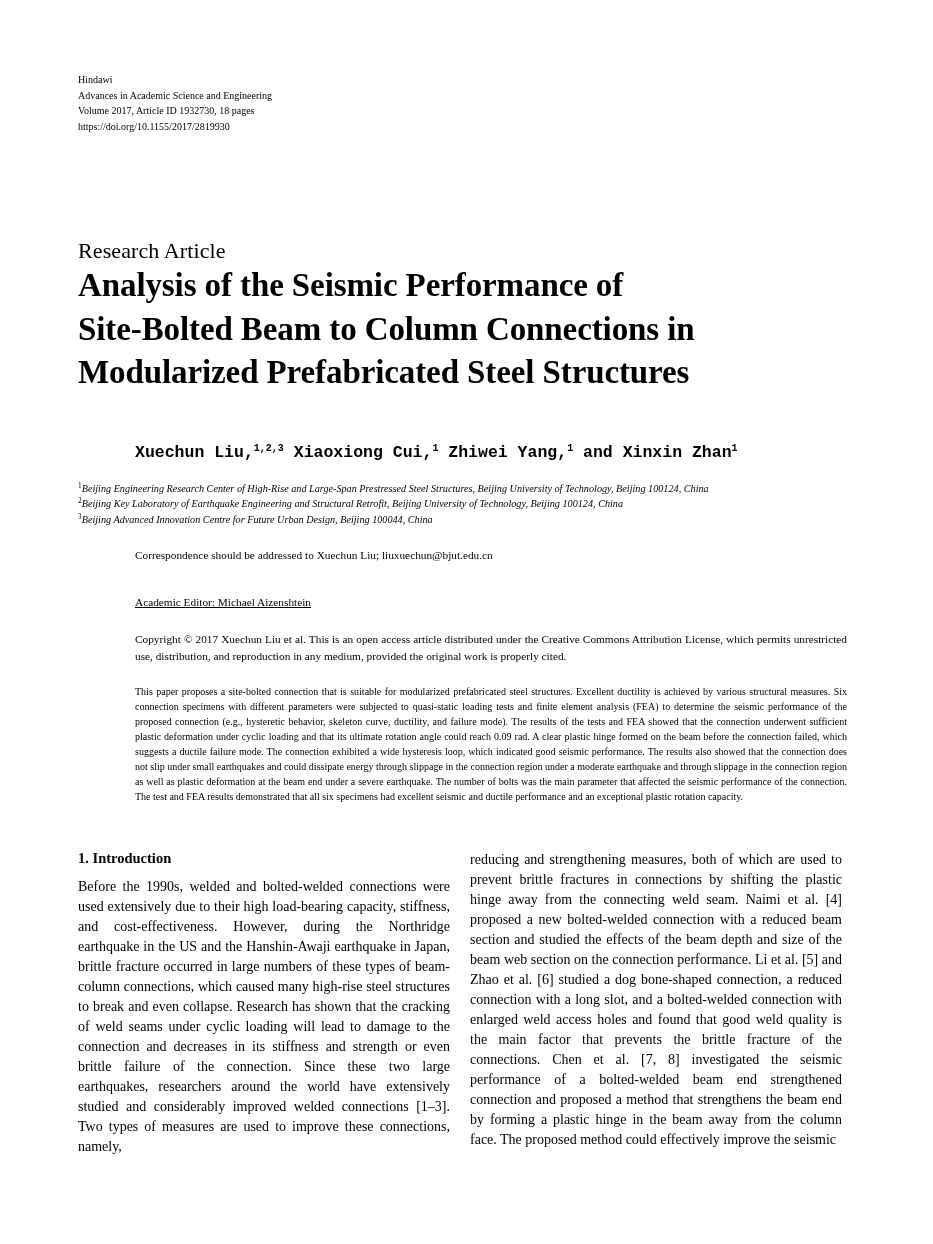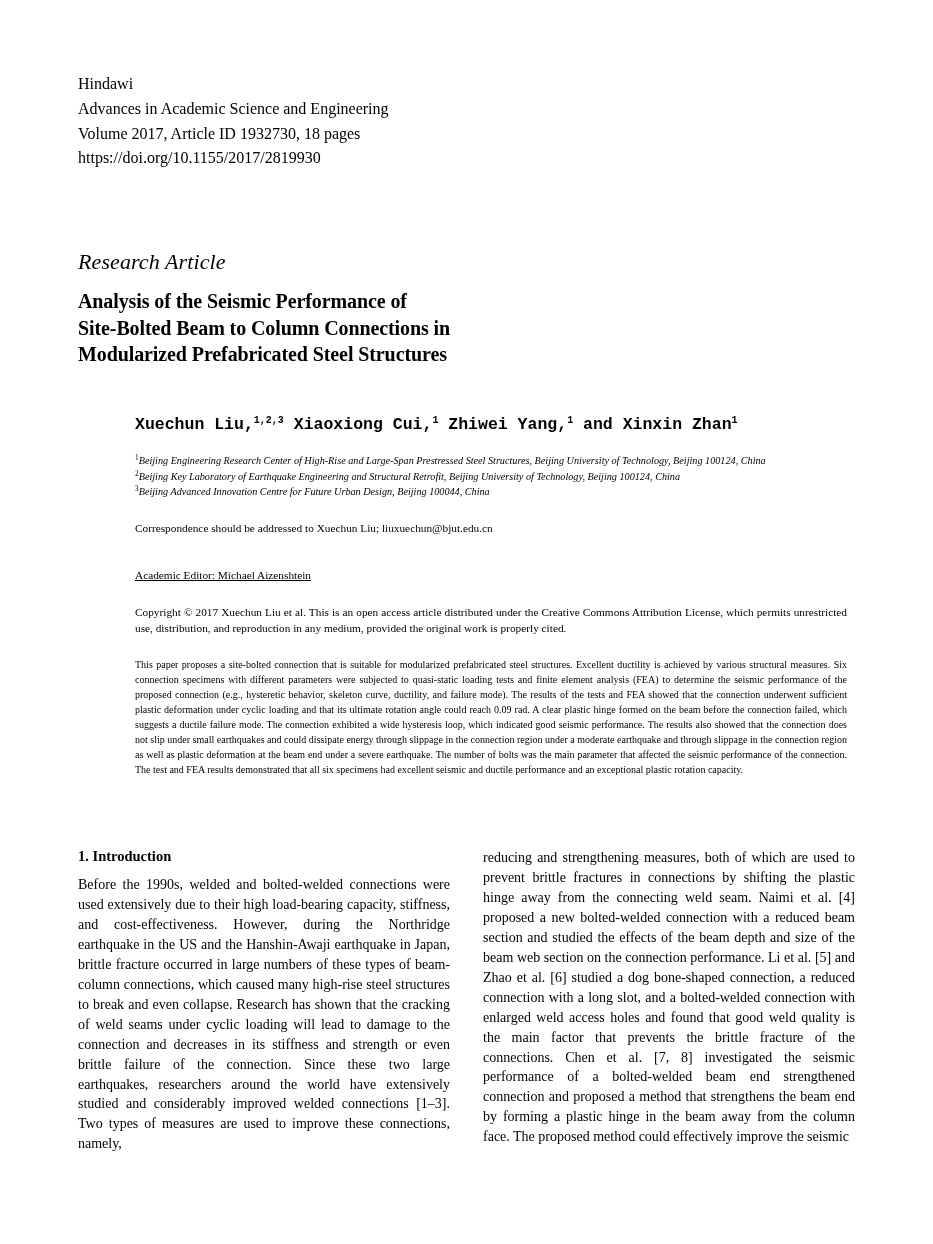--- a/index.html
+++ b/index.html
@@ -24,39 +24,37 @@
   }
   .content {
     position: absolute;
     left: 78px;
     top: 72px;
     width: 778px;
   }
 
   
   .pub-block {
-    font-size: 16px;
+    font-size: 10px;
     line-height: 1.55;
     color: #000;
   }
   .pub-block div { white-space: nowrap; }
 
   
   .article-type {
-    margin-top: 78px;
+    margin-top: 104px;
     font-size: 22px;
-    font-style: italic;
     font-weight: normal;
     letter-spacing: 0.1px;
   }
 
   
   .title {
-    margin-top: 13px;
-    font-size: 20px;
+    font-size: 33px;
     font-weight: bold;
     line-height: 1.32;
     letter-spacing: -0.1px;
   }
 
   
   .authors {
     margin-top: 46px;
     margin-left: 57px;
     font-size: 16.5px;
@@ -65,21 +63,20 @@
     font-family: Liberation Mono, monospace;
   }
   .authors sup {
     font-size: 10px;
     font-weight: bold;
     vertical-align: super;
   }
 
   .affiliations {
     margin-top: 17px;
-    margin-left: 57px;
     font-size: 10.2px;
     font-style: italic;
     line-height: 1.48;
     width: 715px;
   }
   .affiliations .aff {
     margin-bottom: 0px;
   }
   .affiliations sup {
     font-size: 7.3px;
@@ -111,23 +108,23 @@
     margin-top: 20px;
     margin-left: 57px;
     width: 712px;
     font-size: 10px;
     line-height: 1.5;
     text-align: justify;
   }
 
   
   .body-columns {
-    margin-top: 71px;
+    margin-top: 46px;
     display: flex;
-    gap: 33px;
+    gap: 20px;
     width: 778px;
   }
   .col {
     width: 372px;
   }
   .section-heading {
     font-size: 14.5px;
     font-weight: bold;
     margin: 0 0 10px 0;
   }

